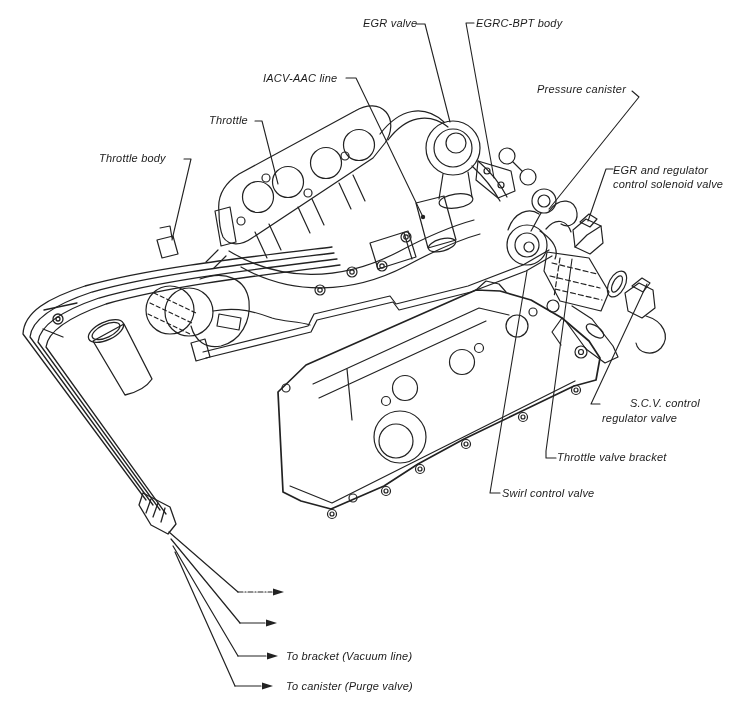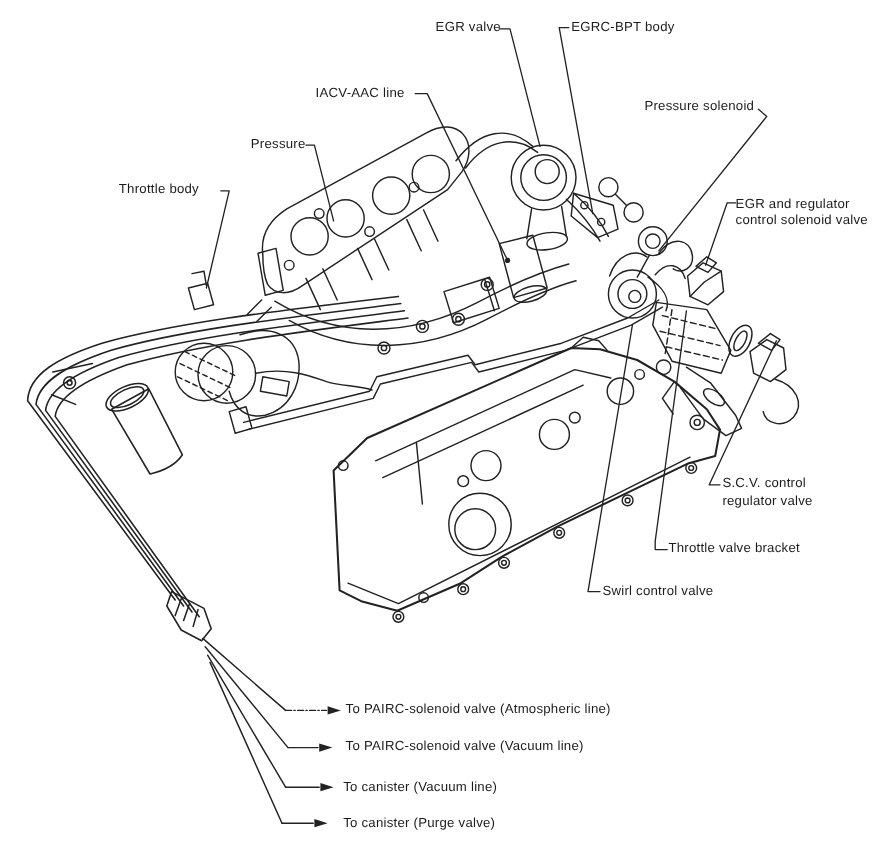--- a/index.html
+++ b/index.html
@@ -11,20 +11,21 @@
     overflow:hidden;
   }
   .stage svg{position:absolute;left:0;top:0;}
   .lbl{
     position:absolute;
     font-size:11px;
     line-height:12px;
     letter-spacing:0.2px;
     color:#1c1c1c;
     white-space:nowrap;
+    font-style:italic;
   }
 </style>
 </head>
 <body>
 
 <div class="stage">
 
   <svg width="745" height="706" viewBox="0 0 745 706" fill="none" stroke="#222" stroke-width="1.2" stroke-linecap="round" stroke-linejoin="round">
 
     <g stroke-width="1.3">
@@ -203,30 +204,28 @@
       <path d="M238,656 L266,656"></path>
       <path d="M235,686 L261,686"></path>
       <path d="M273,588.6 L284,592 L273,595.4 Z" fill="#222" stroke="none"></path>
       <path d="M266,619.6 L277,623 L266,626.4 Z" fill="#222" stroke="none"></path>
       <path d="M267,652.6 L278,656 L267,659.4 Z" fill="#222" stroke="none"></path>
       <path d="M262,682.6 L273,686 L262,689.4 Z" fill="#222" stroke="none"></path>
     </g>
   </svg>
 
   <div class="lbl" style="left:99px;top:152px">Throttle body</div>
-  <div class="lbl" style="left:209px;top:114px">Pressure</div>
+  <div class="lbl" style="left:209px;top:114px">Throttle</div>
   <div class="lbl" style="left:263px;top:72px">IACV-AAC line</div>
   <div class="lbl" style="left:363px;top:17px">EGR valve</div>
   <div class="lbl" style="left:476px;top:17px">EGRC-BPT body</div>
-  <div class="lbl" style="left:537px;top:83px">Pressure solenoid</div>
+  <div class="lbl" style="left:537px;top:83px">Pressure canister</div>
   <div class="lbl" style="left:613px;top:164px">EGR and regulator</div>
   <div class="lbl" style="left:613px;top:178px">control solenoid valve</div>
-  <div class="lbl" style="left:602px;top:397px">S.C.V. control</div>
+  <div class="lbl" style="left:630px;top:397px">S.C.V. control</div>
   <div class="lbl" style="left:602px;top:412px">regulator valve</div>
   <div class="lbl" style="left:557px;top:451px">Throttle valve bracket</div>
   <div class="lbl" style="left:502px;top:487px">Swirl control valve</div>
 
-  <div class="lbl" style="left:288px;top:585px">To PAIRC-solenoid valve (Atmospheric line)</div>
-  <div class="lbl" style="left:288px;top:616px">To PAIRC-solenoid valve (Vacuum line)</div>
-  <div class="lbl" style="left:286px;top:650px">To canister (Vacuum line)</div>
+  <div class="lbl" style="left:286px;top:650px">To bracket (Vacuum line)</div>
   <div class="lbl" style="left:286px;top:680px">To canister (Purge valve)</div>
 
 </div>
 
 </body></html>

